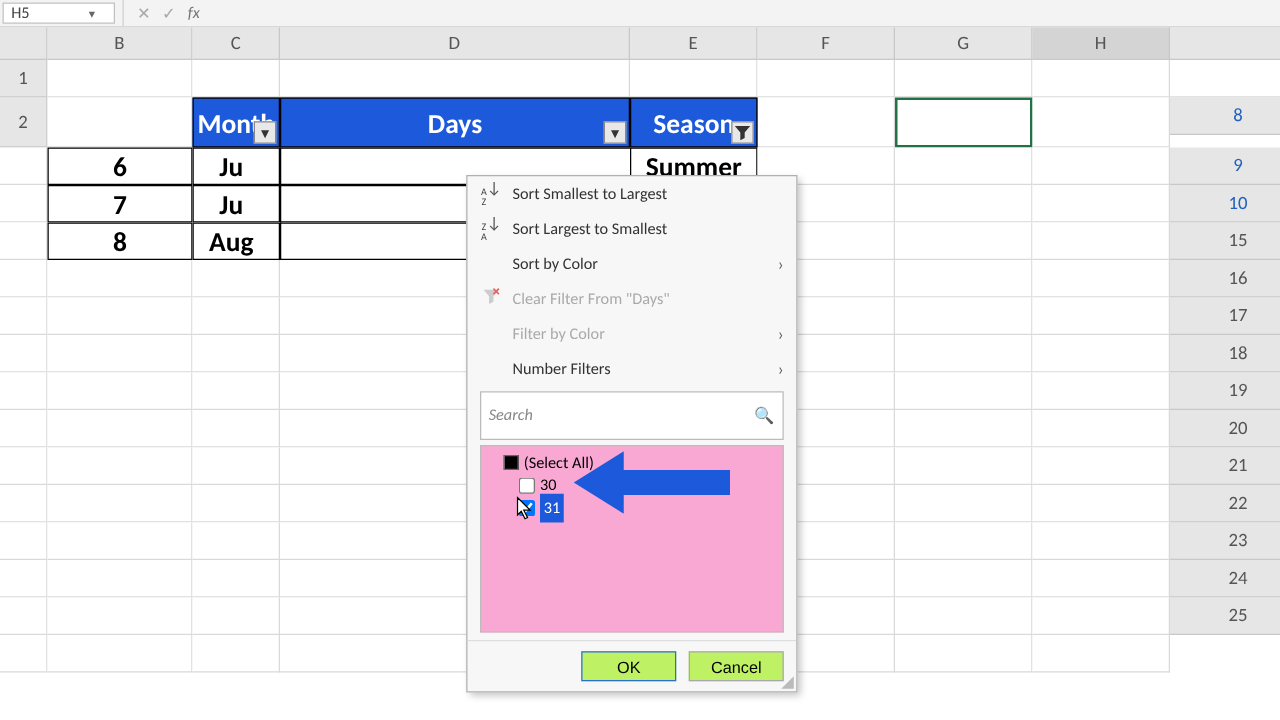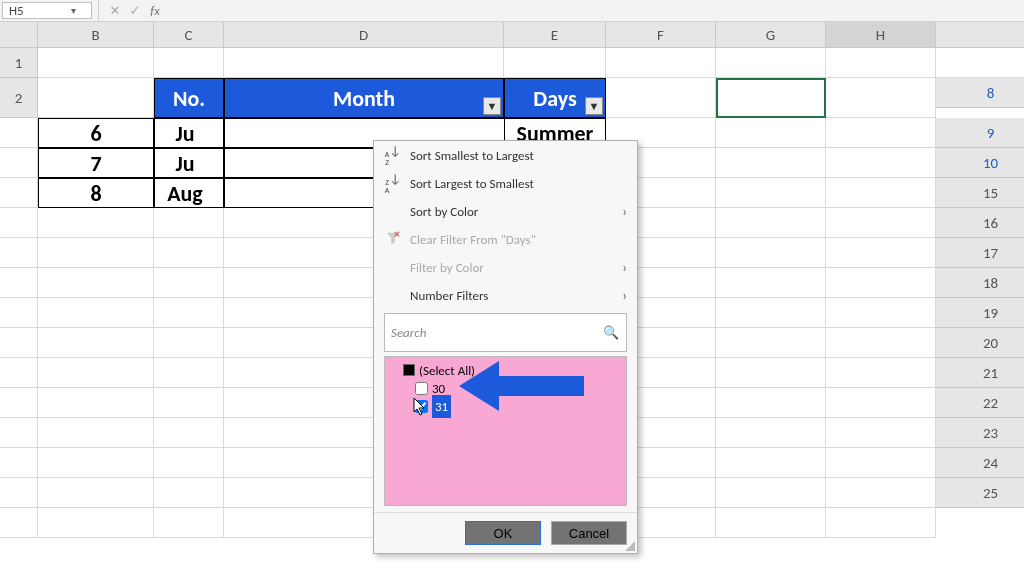--- a/index.html
+++ b/index.html
@@ -188,21 +188,21 @@
     display: flex;
     justify-content: flex-end;
     gap: 10px;
     padding: 8px 10px;
     border-top: 1px solid #ddd;
   }
   .fp-btns button {
     width: 76px;
     height: 24px;
     font-size: 13px;
-    background: #737373;
+    background: #bef264;
     border: 1px solid #a9a9a9;
   }
   .fp-btns button.primary {
     border: 1.5px solid #2a6fd6;
   }
   .fp-grip {
     position: absolute;
     right: 2px; bottom: 2px;
     width: 10px; height: 10px;
   }
@@ -284,33 +284,38 @@
   <div class="cell"></div>
   <div class="cell"></div>
   <div class="cell"></div>
   <div class="cell"></div>
 
   <div class="rowhdr" style="height:40px">
       <span>2</span>
     </div>
   <div class="cell" style="height:40px"></div>
   <div class="th">
-    <span>No.</span>
-  </div>
-  <div class="th">
     <span>Month</span>
     <div class="filter-btn">
         <span>▼</span>
       </div>
   </div>
   <div class="th">
     <span>Days</span>
     <div class="filter-btn">
         <span>▼</span>
       </div>
+  </div>
+  <div class="th">
+    <span>Season</span>
+    <div class="filter-btn">
+      <svg class="filter-icon-svg" viewBox="0 0 16 16">
+          <path d="M1 2h14l-5 6v5l-4 2v-7z" fill="#333"></path>
+        </svg>
+    </div>
   </div>
   <div class="cell" style="height:40px"></div>
   <div class="cell selected" style="height:40px"></div>
   <div class="cell" style="height:40px"></div>
 
   <div class="rowhdr filtered">
       <span>8</span>
     </div>
   <div class="cell"></div>
   <div class="td">

